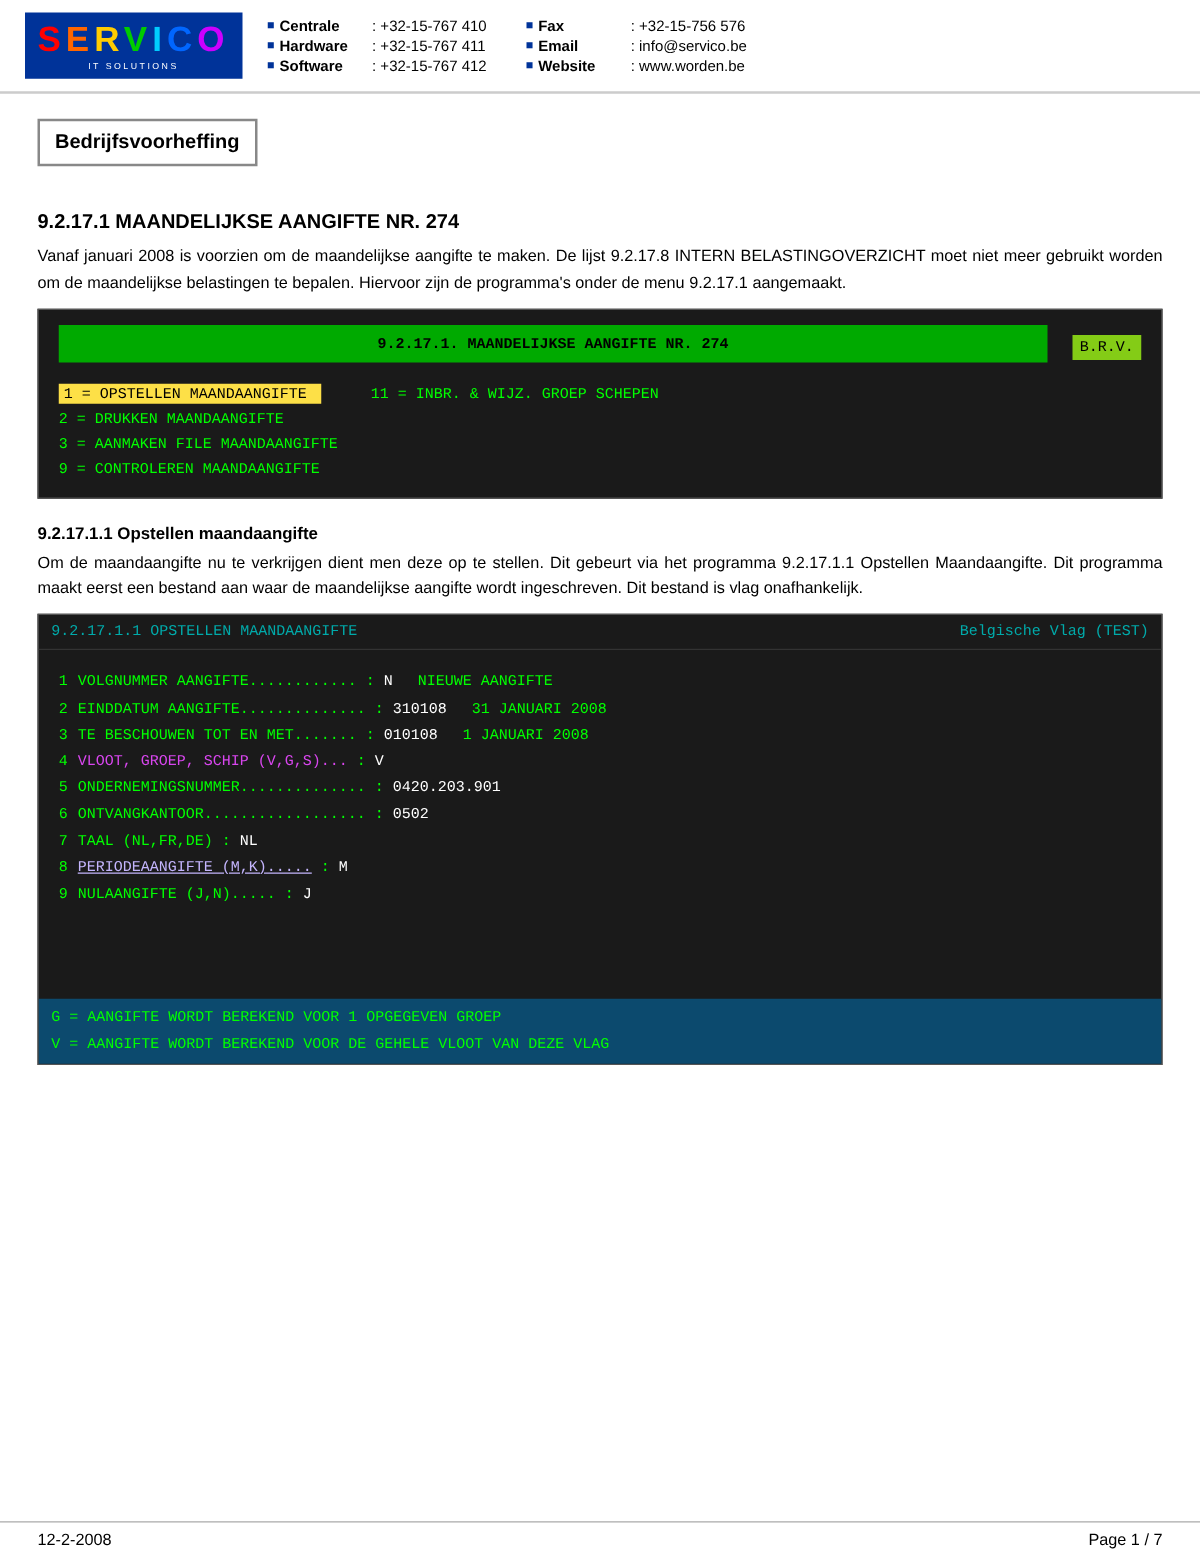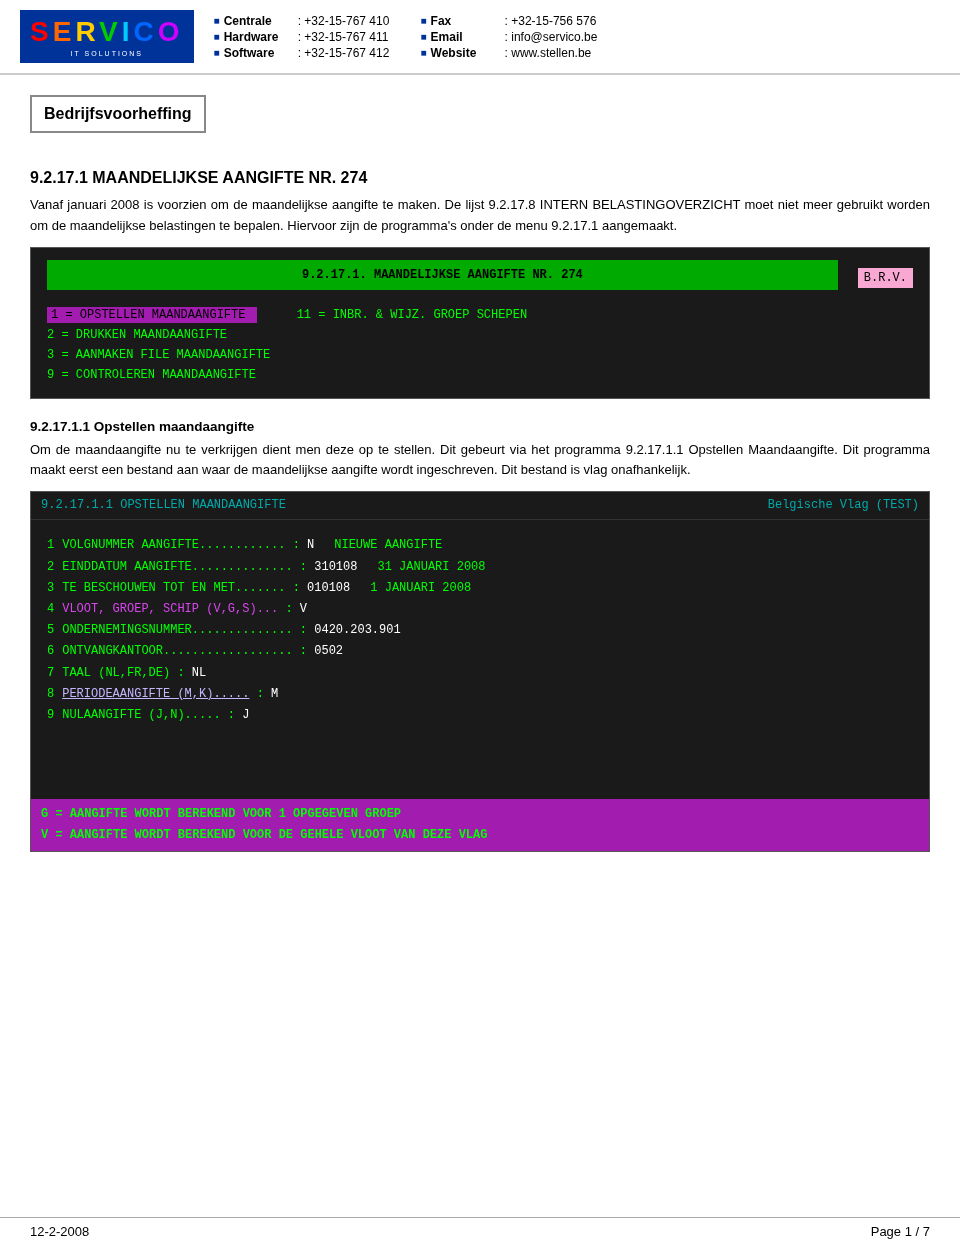--- a/index.html
+++ b/index.html
@@ -119,27 +119,27 @@
     }
     .terminal .term-title-bar {
       background: #00aa00;
       color: #000;
       padding: 6px 8px;
       font-weight: bold;
       text-align: center;
       margin-bottom: 6px;
     }
     .terminal .term-brv {
-      background: #f9a8d4;
+      background: #84cc16;
       color: #000;
       padding: 1px 6px;
       display: inline-block;
     }
     .terminal .term-highlight {
-      background: #a21caf;
+      background: #fde047;
       color: #000;
       padding: 1px 4px;
     }
     .terminal .term-line {
       margin: 2px 0;
     }
 
     
     .terminal2 {
       background: #1a1a1a;
@@ -155,24 +155,23 @@
       display: flex;
       justify-content: space-between;
       padding: 4px 10px;
       color: #00aaaa;
       border-bottom: 1px solid #333;
     }
     .terminal2 .term2-body {
       padding: 8px 16px;
     }
     .terminal2 .term2-footer {
-      background: #a21caf;
+      background: #0c4a6e;
       padding: 4px 10px;
       margin-top: 4px;
-      font-weight: bold;
     }
     .terminal2 .term2-footer-line {
       color: #00ff00;
       margin: 2px 0;
     }
 
     
     .sub-heading {
       font-weight: bold;
       font-size: 13.5px;
@@ -224,21 +223,21 @@
       <span>: info@servico.be</span>
     </div>
     <div class="contact-row">
       <span style="color:#003399;font-size:10px;">■</span>
       <span class="contact-label">Software</span>
       <span>: +32-15-767 412</span>
     </div>
     <div class="contact-row">
       <span style="color:#003399;font-size:10px;">■</span>
       <span class="contact-label">Website</span>
-      <span>: www.stellen.be</span>
+      <span>: www.worden.be</span>
     </div>
   </div>
 </div>
 
 <div class="main">
 
 
   <div class="section-box">
     <span class="section-box-title">Bedrijfsvoorheffing</span>
   </div>

